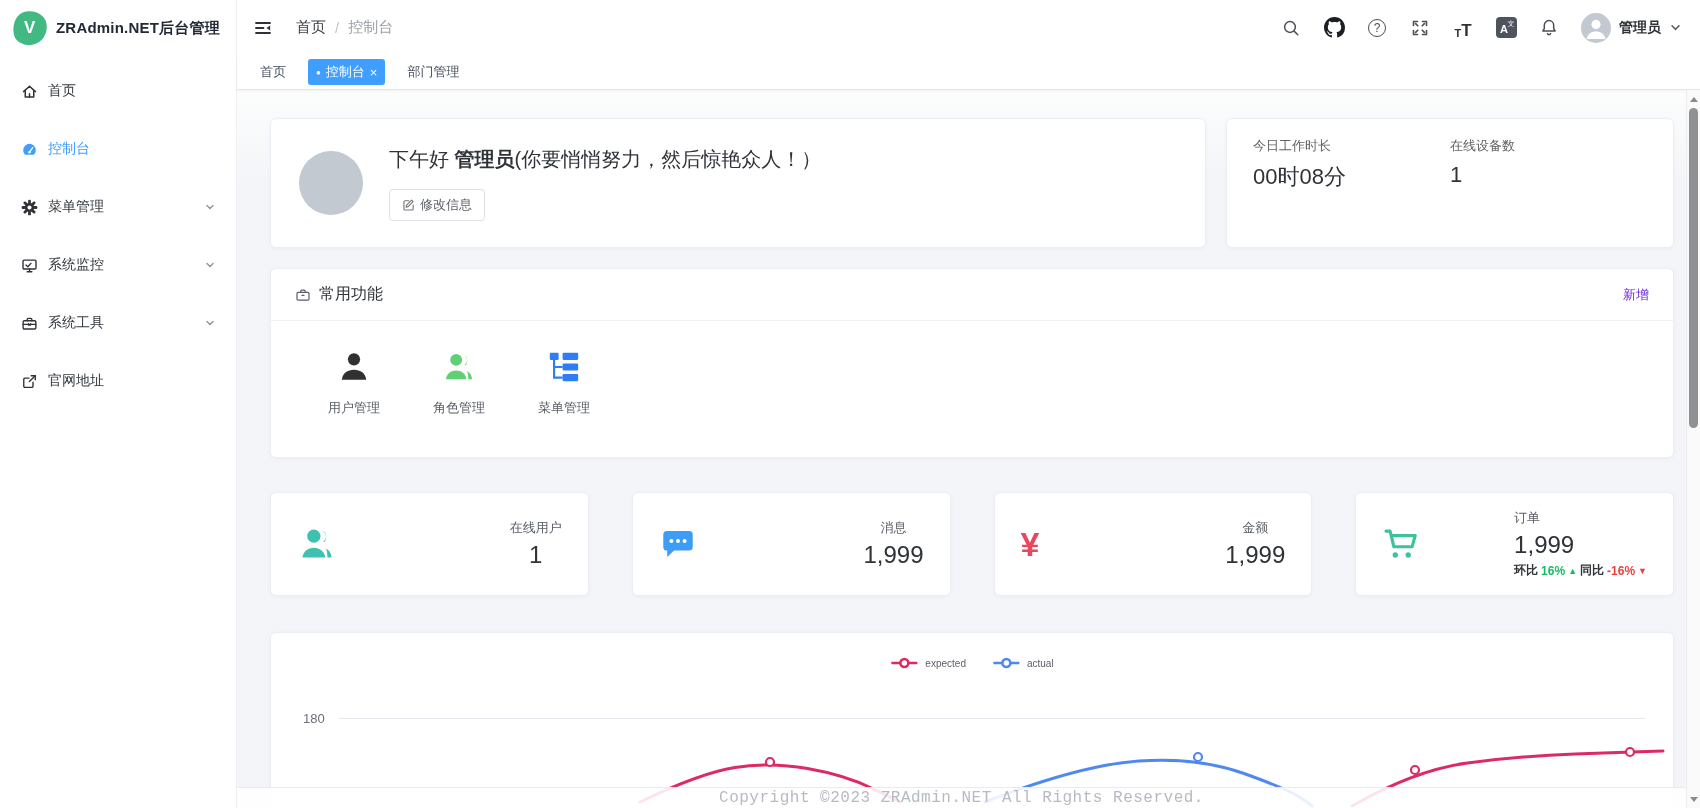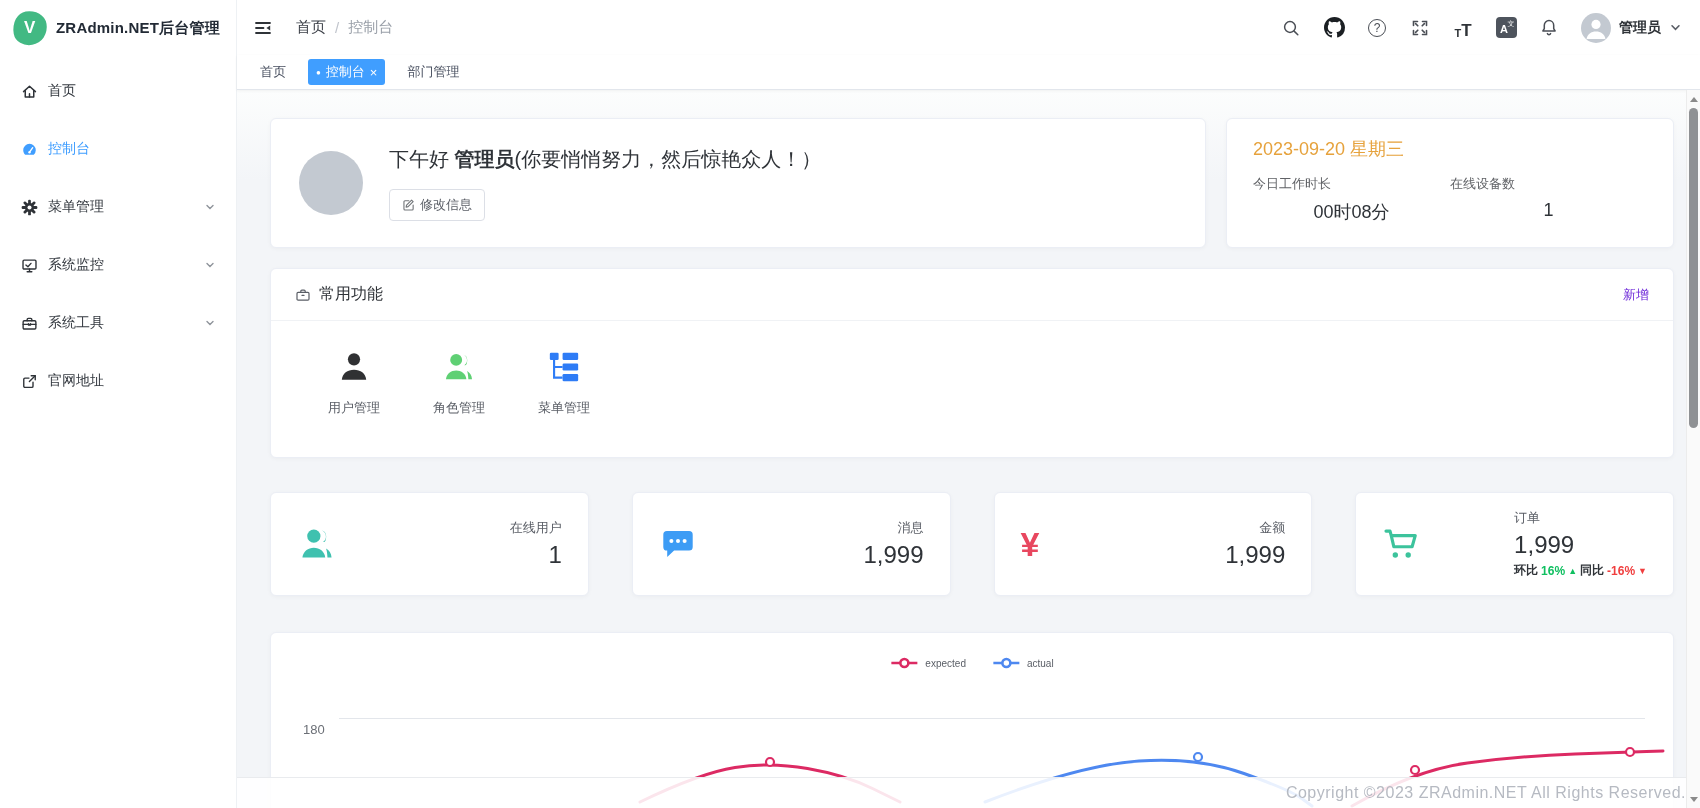--- a/index.html
+++ b/index.html
@@ -55,52 +55,52 @@
   .welcome-text { margin-left:26px; }
   .greeting-line { font-size:20px; color:#2f3338; }
   .greeting-line b { font-weight:bold; }
   .edit-btn { margin-top:16px; display:inline-flex; align-items:center; gap:5px; border:1px solid #dcdfe6; border-radius:4px; background:#fff; padding:6px 12px; font-size:13px; color:#5a5e66; cursor:pointer; }
 
   .today-card { width:448px; height:130px; padding:18px 26px; }
   .today-date { font-size:18px; margin-bottom:14px; }
   .today-cols { display:flex; }
   .today-col { width:50%; }
   .today-label { font-size:13px; color:#606266; margin-bottom:7px; }
-  .today-value { font-size:18px; color:#2f3338;text-align:center; }
+  .today-value { font-size:22px; color:#2f3338; }
 
   .quick-card { margin-top:20px; }
   .quick-header { display:flex; align-items:center; padding:15px 24px; border-bottom:1px solid #f0f2f5; }
   .quick-title { font-size:16px; color:#2f3338; margin-left:8px;font-family:Liberation Mono, monospace; }
   .quick-add { margin-left:auto; color:#6d28d9; font-size:13px; cursor:pointer; }
   .quick-body { padding:26px 30px 40px 47px; display:flex; gap:33px; }
   .quick-item { width:72px; display:flex; flex-direction:column; align-items:center; cursor:pointer; }
   .quick-item .qi-ic { height:40px; display:flex; align-items:center; }
   .quick-item .qi-label { margin-top:12px; font-size:13px; color:#5a5e66; }
 
   .stats-row { margin-top:34px; display:flex; gap:43px; }
   .stat-card { flex:1; height:104px; display:flex; align-items:center; padding:0 26px; }
   .stat-ic { width:44px; display:flex; align-items:center; }
-  .stat-text { margin-left:auto; text-align:right; }
+  .stat-text { margin-left:auto; text-align:center; }
   .stat-text.left { text-align:left; }
   .stat-label { font-size:13px; color:#5a5e66; }
   .stat-value { font-size:24px; color:#2f3338; margin-top:4px; }
   .yen-glyph { font-size:34px; font-weight:bold; line-height:1; }
   .trend-row { margin-top:3px; font-size:12px; font-weight:bold; color:#2f3338; display:flex; align-items:center; gap:3px; white-space:nowrap; } .tr-arrow { font-size:9px; }
 
   .chart-card { margin-top:36px; min-height:420px; position:relative; padding:22px 30px; }
   .chart-title { font-size:18px; font-weight:bold; color:#2f3338; }
   .legend { position:absolute; left:50%; top:24px; transform:translateX(-50%); display:flex; gap:26px; }
   .legend-item { display:flex; align-items:center; gap:7px; cursor:pointer; }
   .legend-label { font-size:10px; color:#5a5e66; }
-  .y-tick { position:absolute; top:89px; left:32px; font-size:13px; color:#6b6f76; }
+  .y-tick { position:absolute; top:78px; left:32px; font-size:13px; color:#6b6f76; }
   .gridline { position:absolute; top:85px; left:68px; right:28px; height:1px; background:#e3e6eb; }
 
   
   #curves { position:absolute; left:0; top:0; width:1700px; height:808px; pointer-events:none; z-index:4; }
-  .footer { position:absolute; left:237px; right:14px; bottom:0; height:31px; background:rgba(255,255,255,.88); border-top:1px solid #e9ebee; display:flex; align-items:center; justify-content:flex-end; z-index:5; }
+  .footer { position:absolute; left:237px; right:14px; bottom:0; height:21px; background:rgba(255,255,255,.88); border-top:1px solid #e9ebee; display:flex; align-items:center; justify-content:center; z-index:5;font-family:Liberation Mono, monospace; }
   .footer-text { color:#b6bac2; font-size:16px; letter-spacing:.5px; }
 
   .vscroll { position:absolute; right:0; top:90px; bottom:0; width:14px; background:#fafafa; border-left:1px solid #ececec; z-index:6; }
   .vs-arrow { position:absolute; left:0; width:13px; height:14px; display:flex; align-items:center; justify-content:center; cursor:pointer; }
   .vs-arrow.up { top:2px; } .vs-arrow.down { bottom:2px; }
   .tri-up { width:0; height:0; border-left:4px solid transparent; border-right:4px solid transparent; border-bottom:5px solid #8a8a8a; }
   .tri-down { width:0; height:0; border-left:4px solid transparent; border-right:4px solid transparent; border-top:5px solid #8a8a8a; }
   .vs-thumb { position:absolute; left:2px; top:18px; width:9px; height:320px; background:#8f9194; border-radius:5px; cursor:pointer; }
 
   svg { display:block; }
@@ -305,21 +305,20 @@
                     <path d="M12 7.6v4.2c0 .6-.5 1.1-1.1 1.1H3.2c-.6 0-1.1-.5-1.1-1.1V4.1c0-.6.5-1.1 1.1-1.1h4.2"></path>
                     <path d="M10.3 2.2l1.7 1.7-5.4 5.4-2.2.5.5-2.2z"></path>
                   </svg>
                 </span>
               <span>修改信息</span>
             </button>
           </div>
         </div>
 
         <div class="card today-card">
-          <div class="today-date" style="color: rgb(230, 162, 60);">2023-09-20 星期三</div>
           <div class="today-cols">
             <div class="today-col">
               <div class="today-label">今日工作时长</div>
               <div class="today-value">00时08分</div>
             </div>
             <div class="today-col">
               <div class="today-label">在线设备数</div>
               <div class="today-value">1</div>
             </div>
           </div>

